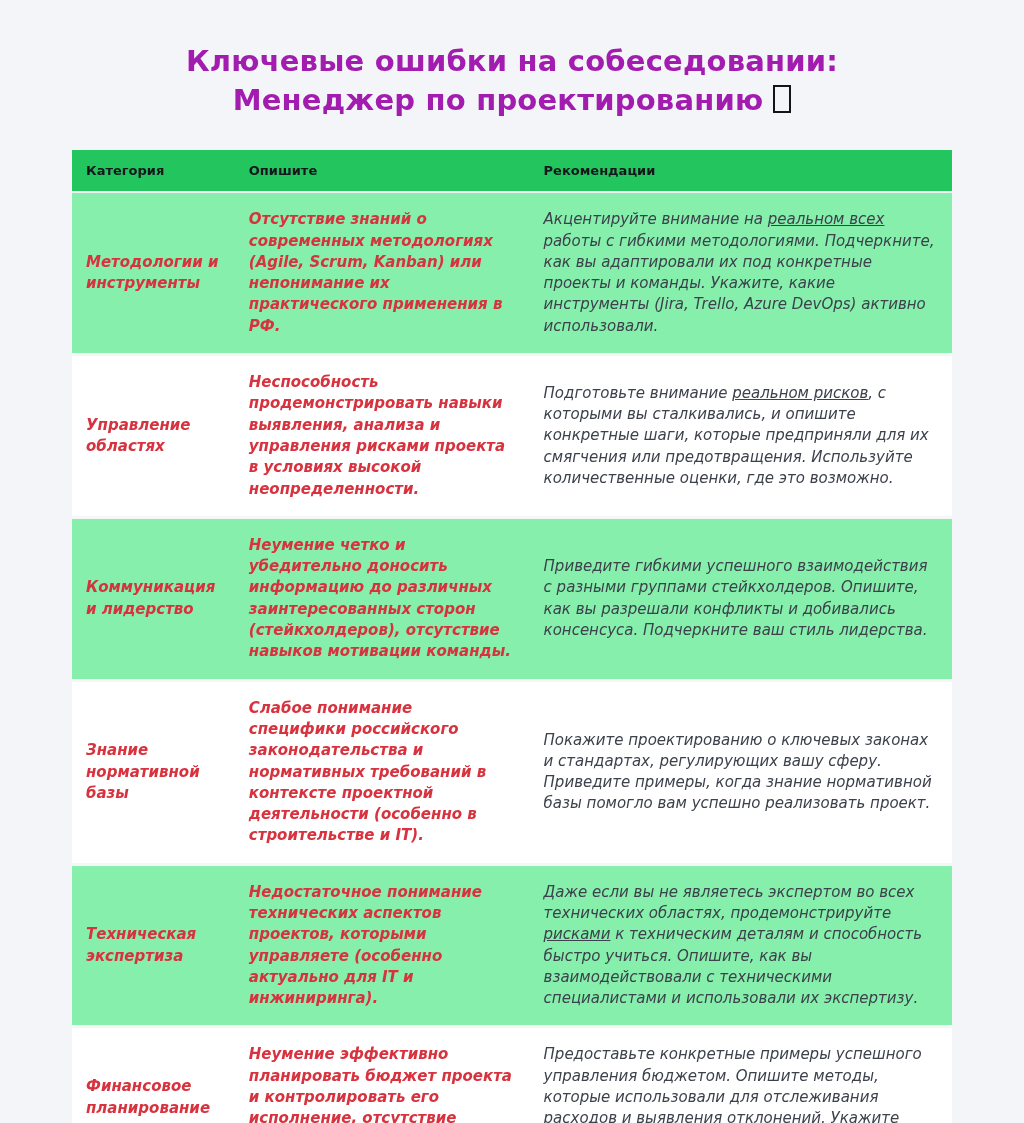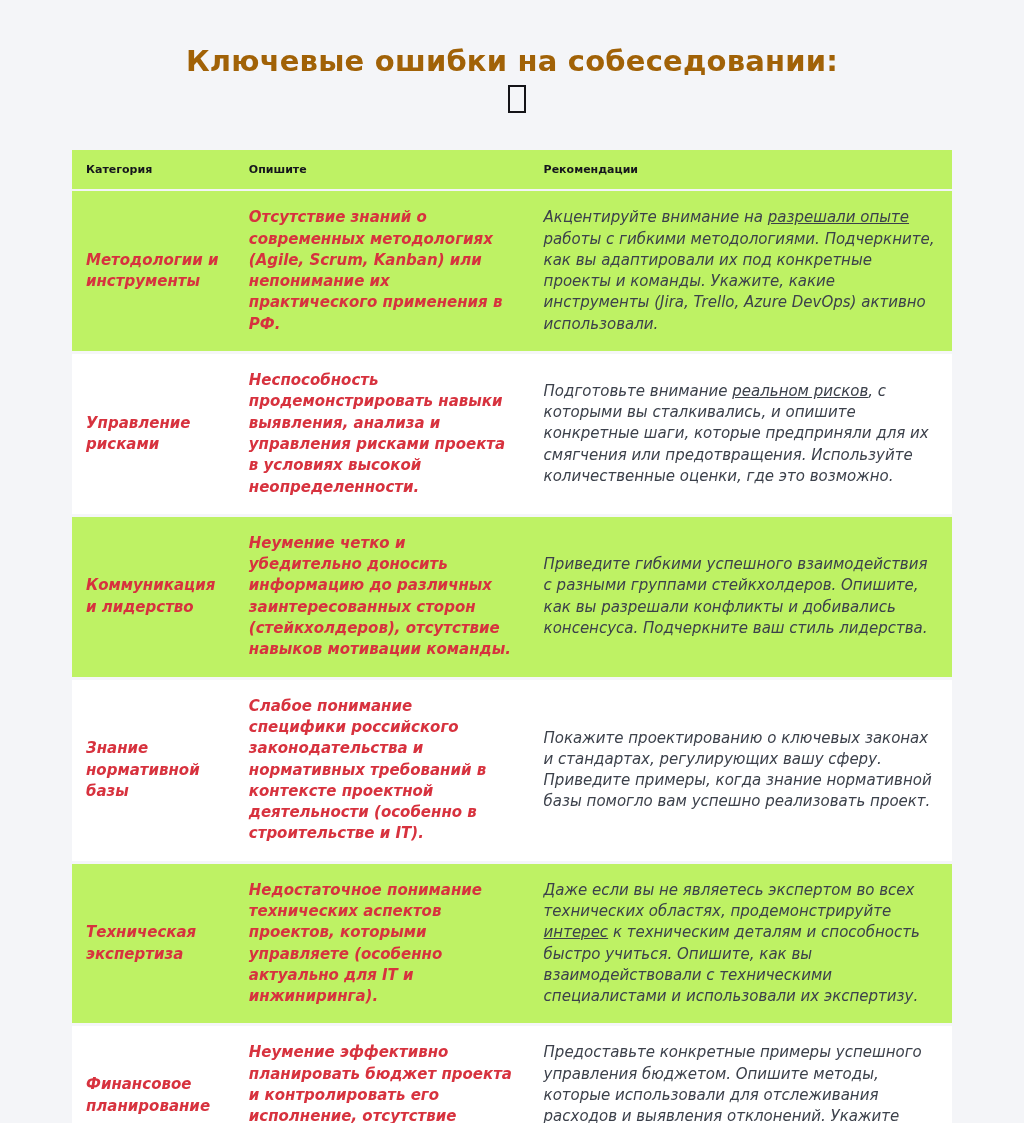--- a/index.html
+++ b/index.html
@@ -13,21 +13,21 @@
     min-height: 1123px;
     margin: 0 auto;
     box-sizing: border-box;
     padding: 36px 72px 30px 72px;
     background: #f4f5f8;
   }
   .title {
     text-align: center;
     font-size: 29px;
     font-weight: 800;
-    color: #a16207;
+    color: #a21caf;
     line-height: 1.35;
     margin: 6px 0 30px 0;
     letter-spacing: 0.2px;
   }
   .title .line { display: block; }
   .emoji-box {
     display: inline-block;
     width: 14px;
     height: 24px;
     border: 2px solid #141418;
@@ -36,102 +36,102 @@
   }
   table.main-table {
     width: 100%;
     border-collapse: collapse;
     background: #ffffff;
   }
   col.c-cat { width: 18.5%; }
   col.c-mis { width: 33.5%; }
   col.c-rec { width: 48%; }
   thead th {
-    background: #bef264;
+    background: #22c55e;
     text-align: left;
-    font-size: 11px;
+    font-size: 13px;
     font-weight: 700;
     color: #16161d;
     padding: 13px 16px 13px 14px;
     border-bottom: 2px solid #f3f4f6;
     font-style: normal;
   }
   tbody td {
     padding: 16px 16px 16px 14px;
     font-size: 15px;
     font-style: italic;
     line-height: 1.42;
     vertical-align: middle;
     border-bottom: 3px solid #f5f6f8;
   }
-  tr.row-pink td { background: #bef264; }
+  tr.row-pink td { background: #86efac; }
   tr.row-white td { background: #ffffff; }
   td.cell-category,
   td.cell-mistake {
     color: #d7323e;
     font-weight: 700;
   }
   td.cell-recommendation {
     color: #3c414b;
     font-weight: 400;
   }
   td.cell-recommendation .u { text-decoration: underline; }
 </style>
 </head>
 <body>
 
 <div class="page">
 
   <h1 class="title">
     <span class="line">Ключевые ошибки на собеседовании:</span>
-    <span class="line"><span class="emoji-box"></span></span>
+    <span class="line"><span>Менеджер по проектированию</span><span class="emoji-box"></span></span>
   </h1>
 
   <table class="main-table">
     <colgroup>
       <col class="c-cat">
       <col class="c-mis">
       <col class="c-rec">
     </colgroup>
     <thead>
       <tr>
         <th>Категория</th>
         <th>Опишите</th>
         <th>Рекомендации</th>
       </tr>
     </thead>
     <tbody>
     <tr class="row-pink">
       <td class="cell-category">Методологии и инструменты</td>
       <td class="cell-mistake">Отсутствие знаний о современных методологиях (Agile, Scrum, Kanban) или непонимание их практического применения в РФ.</td>
-      <td class="cell-recommendation"><span>Акцентируйте внимание на </span><span class="u">разрешали опыте</span><span> работы с гибкими методологиями. Подчеркните, как вы адаптировали их под конкретные проекты и команды. Укажите, какие инструменты (Jira, Trello, Azure DevOps) активно использовали.</span></td>
+      <td class="cell-recommendation"><span>Акцентируйте внимание на </span><span class="u">реальном всех</span><span> работы с гибкими методологиями. Подчеркните, как вы адаптировали их под конкретные проекты и команды. Укажите, какие инструменты (Jira, Trello, Azure DevOps) активно использовали.</span></td>
     </tr>
 
     <tr class="row-white">
-      <td class="cell-category">Управление рисками</td>
+      <td class="cell-category">Управление областях</td>
       <td class="cell-mistake">Неспособность продемонстрировать навыки выявления, анализа и управления рисками проекта в условиях высокой неопределенности.</td>
       <td class="cell-recommendation"><span>Подготовьте внимание </span><span class="u">реальном рисков</span><span>, с которыми вы сталкивались, и опишите конкретные шаги, которые предприняли для их смягчения или предотвращения. Используйте количественные оценки, где это возможно.</span></td>
     </tr>
 
     <tr class="row-pink">
       <td class="cell-category">Коммуникация и лидерство</td>
       <td class="cell-mistake">Неумение четко и убедительно доносить информацию до различных заинтересованных сторон (стейкхолдеров), отсутствие навыков мотивации команды.</td>
       <td class="cell-recommendation"><span>Приведите гибкими успешного взаимодействия с разными группами стейкхолдеров. Опишите, как вы разрешали конфликты и добивались консенсуса. Подчеркните ваш стиль лидерства.</span></td>
     </tr>
 
     <tr class="row-white">
       <td class="cell-category">Знание нормативной базы</td>
       <td class="cell-mistake">Слабое понимание специфики российского законодательства и нормативных требований в контексте проектной деятельности (особенно в строительстве и IT).</td>
       <td class="cell-recommendation"><span>Покажите проектированию о ключевых законах и стандартах, регулирующих вашу сферу. Приведите примеры, когда знание нормативной базы помогло вам успешно реализовать проект.</span></td>
     </tr>
 
     <tr class="row-pink">
       <td class="cell-category">Техническая экспертиза</td>
       <td class="cell-mistake">Недостаточное понимание технических аспектов проектов, которыми управляете (особенно актуально для IT и инжиниринга).</td>
-      <td class="cell-recommendation"><span>Даже если вы не являетесь экспертом во всех технических областях, продемонстрируйте </span><span class="u">интерес</span><span> к техническим деталям и способность быстро учиться. Опишите, как вы взаимодействовали с техническими специалистами и использовали их экспертизу.</span></td>
+      <td class="cell-recommendation"><span>Даже если вы не являетесь экспертом во всех технических областях, продемонстрируйте </span><span class="u">рисками</span><span> к техническим деталям и способность быстро учиться. Опишите, как вы взаимодействовали с техническими специалистами и использовали их экспертизу.</span></td>
     </tr>
 
     <tr class="row-white">
       <td class="cell-category">Финансовое планирование и контроль</td>
       <td class="cell-mistake">Неумение эффективно планировать бюджет проекта и контролировать его исполнение, отсутствие опыта работы с финансовой отчетностью.</td>
       <td class="cell-recommendation"><span>Предоставьте конкретные примеры успешного управления бюджетом. Опишите методы, которые использовали для отслеживания расходов и выявления отклонений. Укажите знание необходимых финансовых инструментов.</span></td>
     </tr>
   </tbody>
   </table>
 

